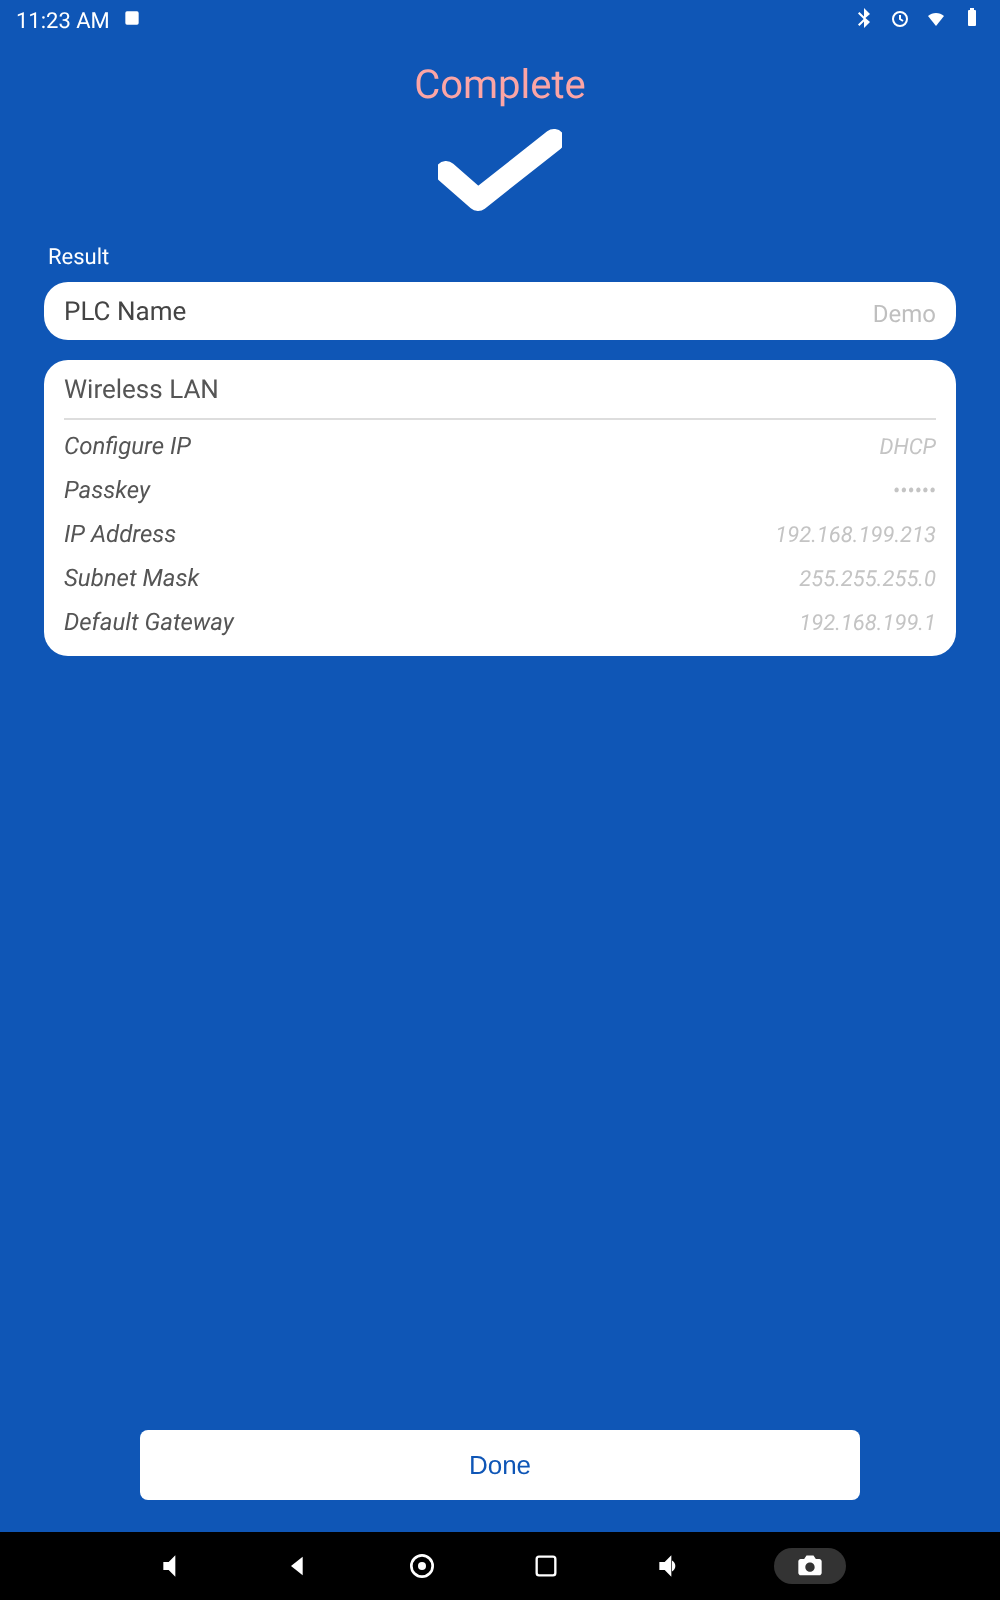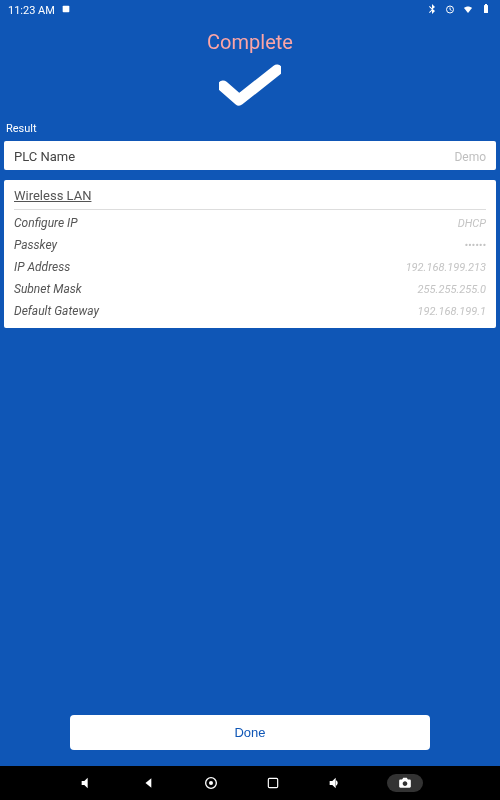--- a/index.html
+++ b/index.html
@@ -23,44 +23,43 @@
   
   .header {
     text-align: center;
     color: #fca5a5;
     padding: 10px 0 14px;
   }
   .header-title { font-size: 20px; font-weight: 400; }
   .check-wrap { margin-top: 10px; display: flex; justify-content: center; }
 
   
-  .content { padding: 0 4px; }
+  .content { padding: 0 22px; }
   .section-title { color: #fff; font-size: 11px; padding: 0 2px 6px; }
 
   .card {
     background: #fff;
-    border-radius: 2px;
+    border-radius: 12px;
     padding: 8px 10px 6px;
     margin-bottom: 10px;
   }
   .card-single {
     display: flex;
     justify-content: space-between;
     align-items: center;
   }
   .card-single .label { font-size: 13px; color: #444; }
   .card-single .value { font-size: 12px; color: #bfbfbf; }
 
   .card-group .group-title {
     font-size: 13px;
     color: #555;
     padding-bottom: 6px;
     border-bottom: 1px solid #ddd;
     margin-bottom: 2px;
-    text-decoration: underline;
   }
   .row {
     display: flex;
     justify-content: space-between;
     align-items: center;
     padding: 4px 0;
     font-style: italic;
   }
   .row .label { font-size: 12px; color: #555; }
   .row .value { font-size: 11px; color: #c4c4c4; }

